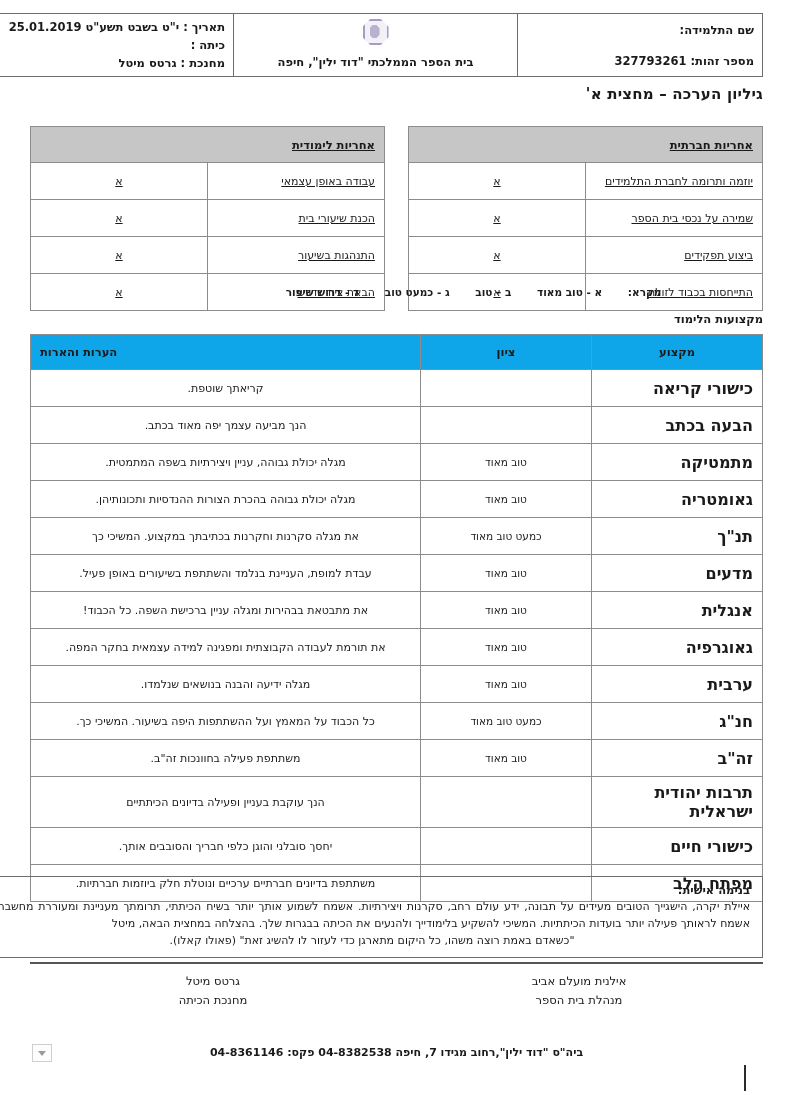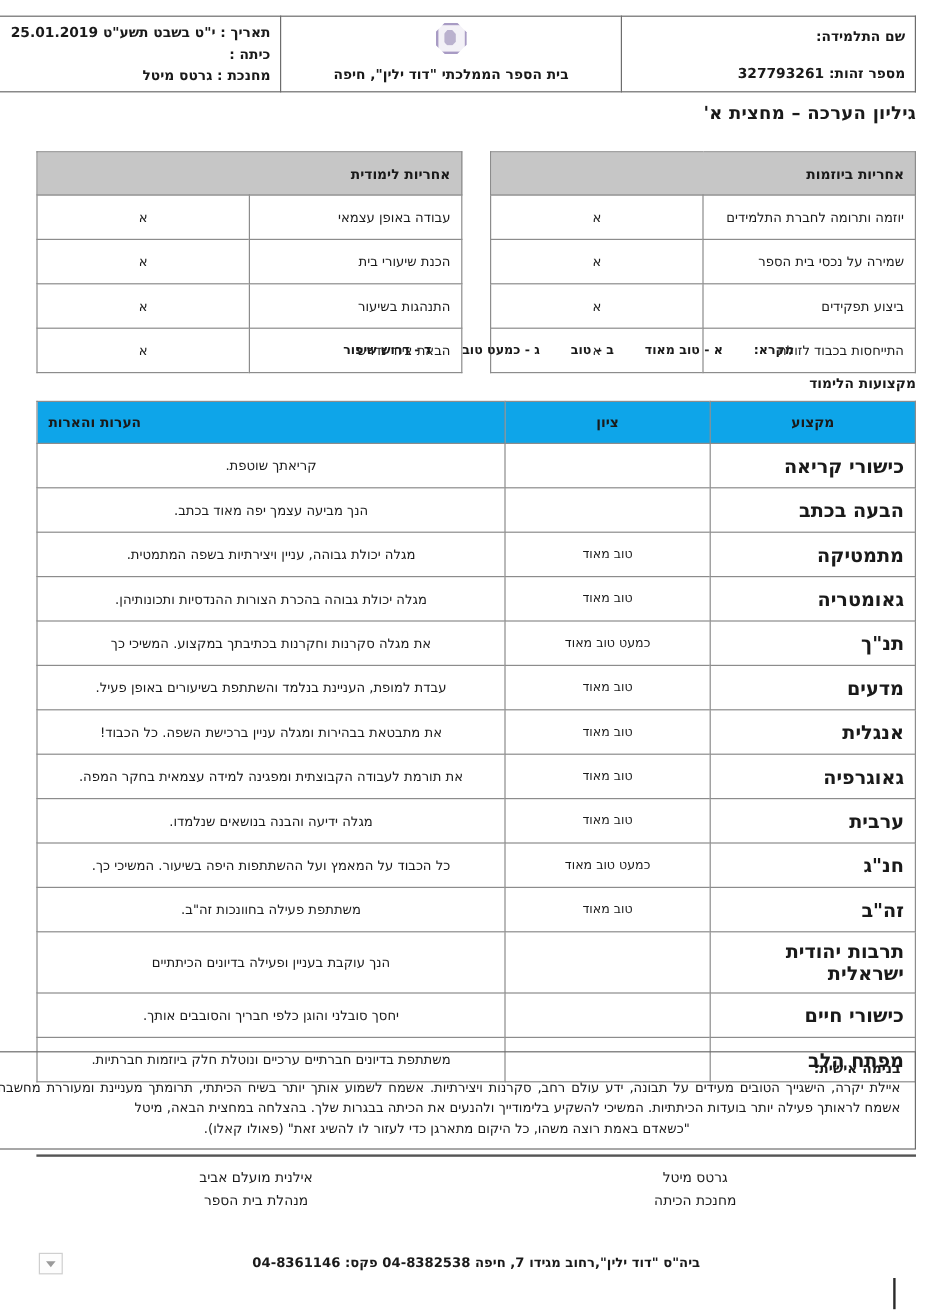--- a/index.html
+++ b/index.html
@@ -97,20 +97,21 @@
   
   .resp-wrap {
     position: absolute;
     top: 126px;
     right: 30px;
     width: 733px;
     display: flex;
     flex-direction: row-reverse;
     justify-content: space-between;
     gap: 0;
+    text-decoration: underline;
   }
   .resp-table {
     width: 355px;
     border-collapse: collapse;
     table-layout: fixed;
   }
   .resp-table th {
     background: #c6c6c6;
     border: 1px solid #8c8c8c;
     font-size: 11.5px;
@@ -344,21 +345,21 @@
         <tr>
           <td class="resp-label">הבאת ציוד נדרש</td>
           <td class="resp-grade">א</td>
         </tr>
       </tbody>
     </table>
 
     <table class="resp-table">
       <thead>
         <tr>
-            <th colspan="2">אחריות ביוזמות</th>
+            <th colspan="2">אחריות חברתית</th>
           </tr>
       </thead>
       <tbody>
         <tr>
           <td class="resp-label">יוזמה ותרומה לחברת התלמידים</td>
           <td class="resp-grade">א</td>
         </tr>
         <tr>
           <td class="resp-label">שמירה על נכסי בית הספר</td>
           <td class="resp-grade">א</td>
@@ -471,27 +472,27 @@
   <div class="note-box">
     <div class="note-title">בנימה אישית:</div>
     <div class="note-body">איילת יקרה, הישגייך הטובים מעידים על תבונה, ידע עולם רחב, סקרנות ויצירתיות. אשמח לשמוע אותך יותר בשיח הכיתתי, תרומתך מעניינת ומעוררת מחשבה. אשמח לראותך פעילה יותר בועדות הכיתתיות. המשיכי להשקיע בלימודייך ולהנעים את הכיתה בבגרות שלך. בהצלחה במחצית הבאה, מיטל</div>
     <div class="note-quote">"כשאדם באמת רוצה משהו, כל היקום מתארגן כדי לעזור לו להשיג זאת" (פאולו קאלו).</div>
   </div>
 
 
   <div class="sig-rule"></div>
   <div class="signatures">
     <div class="sig-col">
+      <div>גרטס מיטל</div>
+      <div class="sig-role">מחנכת הכיתה</div>
+    </div>
+    <div class="sig-col">
       <div>אילנית מועלם אביב</div>
       <div class="sig-role">מנהלת בית הספר</div>
     </div>
-    <div class="sig-col">
-      <div>גרטס מיטל</div>
-      <div class="sig-role">מחנכת הכיתה</div>
-    </div>
   </div>
 
   <div class="footer">ביה"ס "דוד ילין",רחוב מגידו 7, חיפה 04-8382538 פקס: 04-8361146</div>
 
   <div class="dropdown-widget">
     <span class="chev"></span>
   </div>
 
   <div class="cursor-bar"></div>
 

